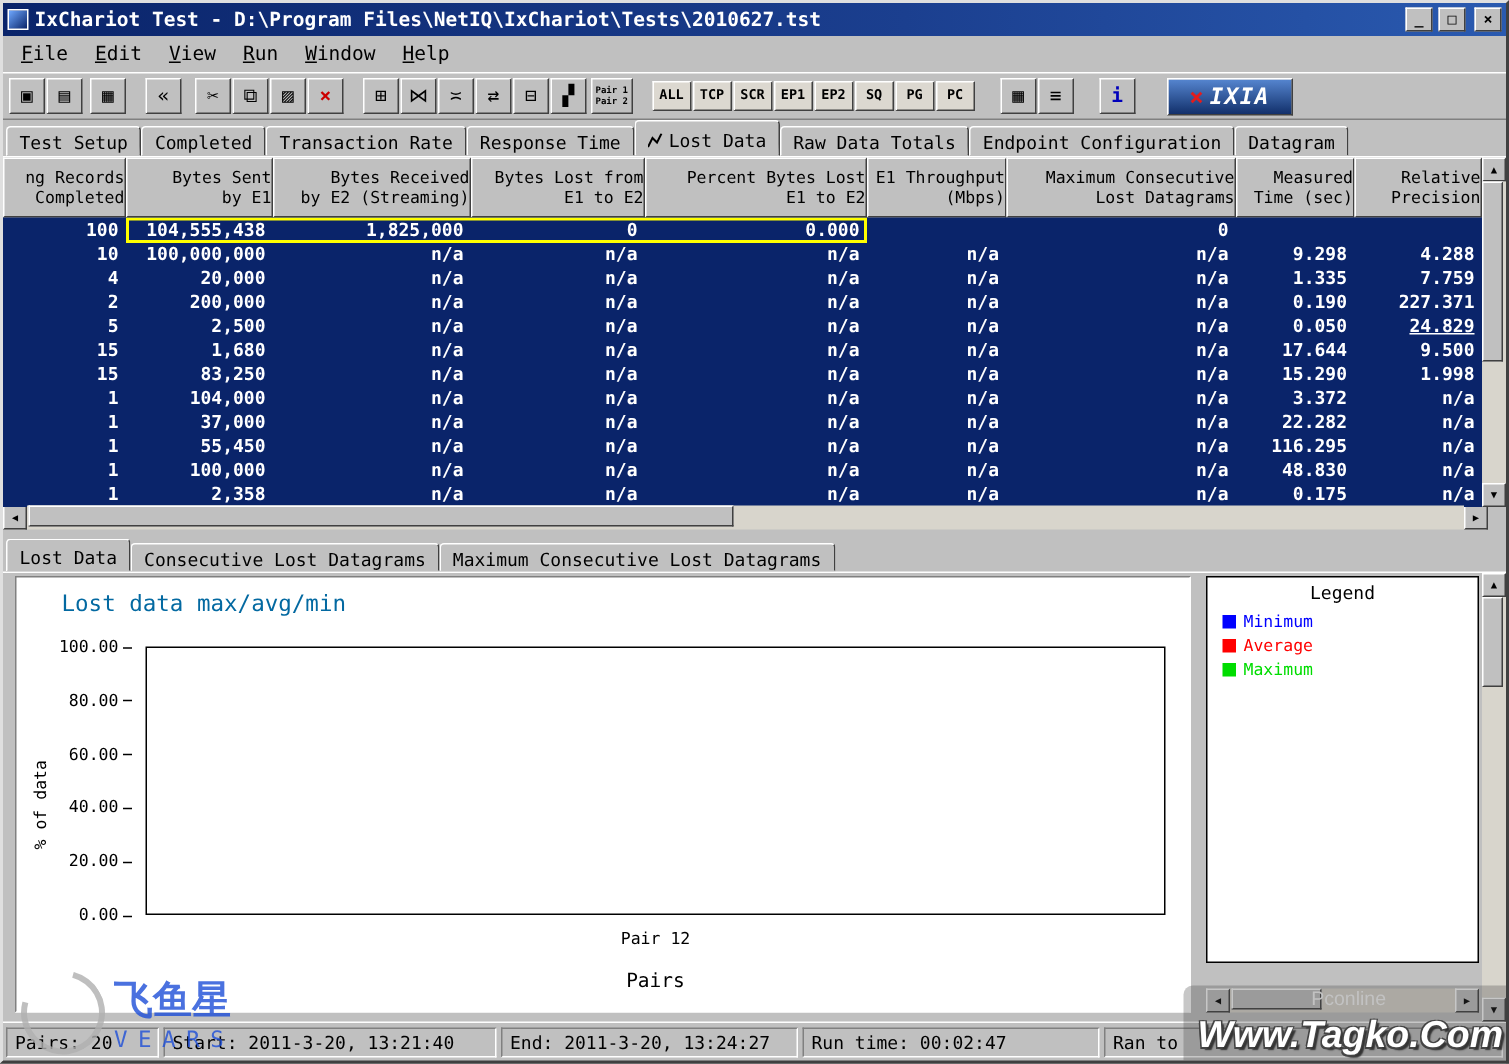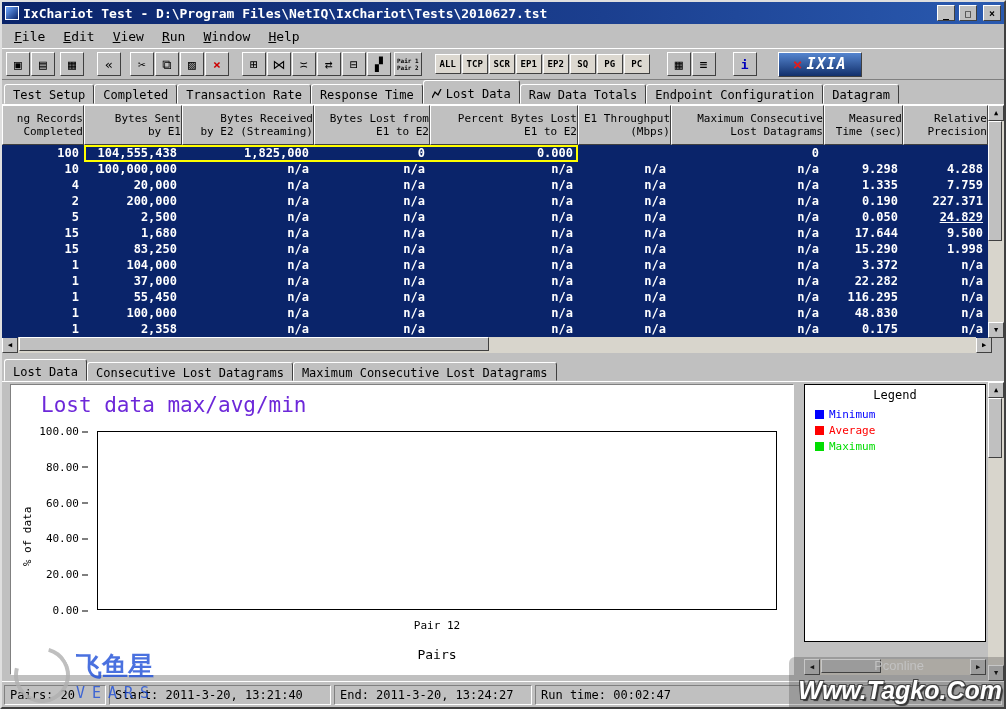--- a/index.html
+++ b/index.html
@@ -77,21 +77,21 @@
 
   
   .lower-tabbar { height:22px; display:flex; align-items:flex-end; padding:0 2px; }
   .lower-tabbar .tab { height:19px; }
   .lower-tabbar .tab.active { height:22px; padding-top:3px; }
 
   
   .lower-pane { display:flex; height:300px; border-top:1px solid #fff; }
   .chart-panel { position:relative; flex:1; background:#fff; margin:2px 0 6px 8px;
                  border:1px solid; border-color:#808080 #fff #fff #808080; }
-  .chart-title { position:absolute; left:30px; top:8px; font-size:21px; color:#6d28d9; white-space:nowrap; }
+  .chart-title { position:absolute; left:30px; top:8px; font-size:15px; color:#0369a1; white-space:nowrap; }
   .plot-box { position:absolute; left:86px; right:16px; top:46px; bottom:64px; border:1px solid #000; }
   .y-labels { position:absolute; left:26px; width:52px; top:46px; bottom:64px; font-size:11px; }
   .ytick { position:absolute; right:10px; transform:translateY(-50%); white-space:nowrap; }
   .ytick::after { content:""; position:absolute; right:-9px; top:50%; width:6px; height:1px; background:#000; }
   .y-axis-title { position:absolute; left:-24px; top:50%; transform:rotate(-90deg); font-size:11px;
                   width:80px; text-align:center; }
   .x-tick { position:absolute; left:86px; right:16px; bottom:42px; text-align:center; font-size:11px; }
   .x-axis-title { position:absolute; left:86px; right:16px; bottom:12px; text-align:center; font-size:13px; }
 
   .right-col { width:182px; margin:2px 2px 0 10px; display:flex; flex-direction:column; }
@@ -529,20 +529,21 @@
           <span>▼</span>
         </div>
     </div>
   </div>
 
   <div class="statusbar">
       <div class="status-panel" style="width: 102px;">Pairs: 20</div>
       <div class="status-panel" style="width: 222px;">Start: 2011-3-20, 13:21:40</div>
       <div class="status-panel" style="width: 198px; text-align: center;">End: 2011-3-20, 13:24:27</div>
       <div class="status-panel" style="width: 198px;">Run time: 00:02:47</div>
+      <div class="status-panel">Ran to</div>
     </div>
 
   <div class="wm wm-vears">
     <div class="swoosh"></div>
     <div>
       <div class="cn">飞鱼星</div>
       <div class="en">VEARS</div>
     </div>
   </div>
   <div class="wm wm-shade"></div>

